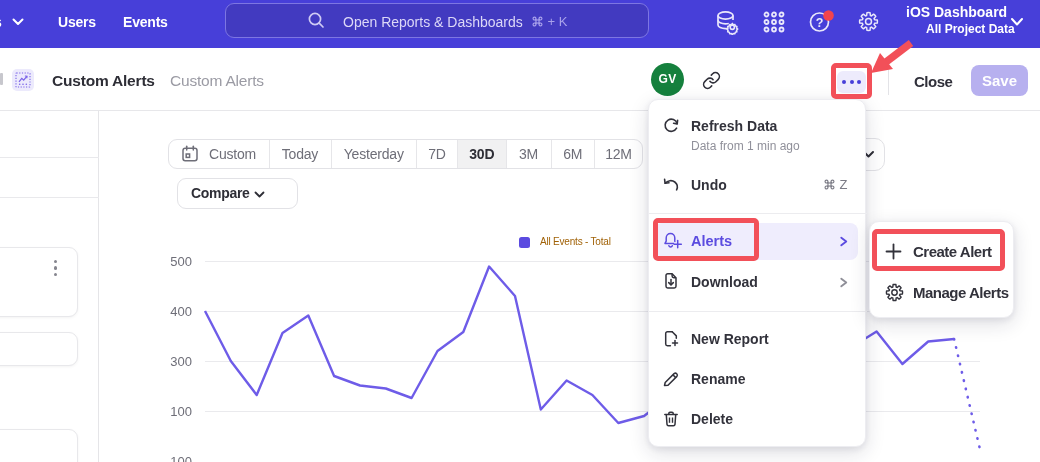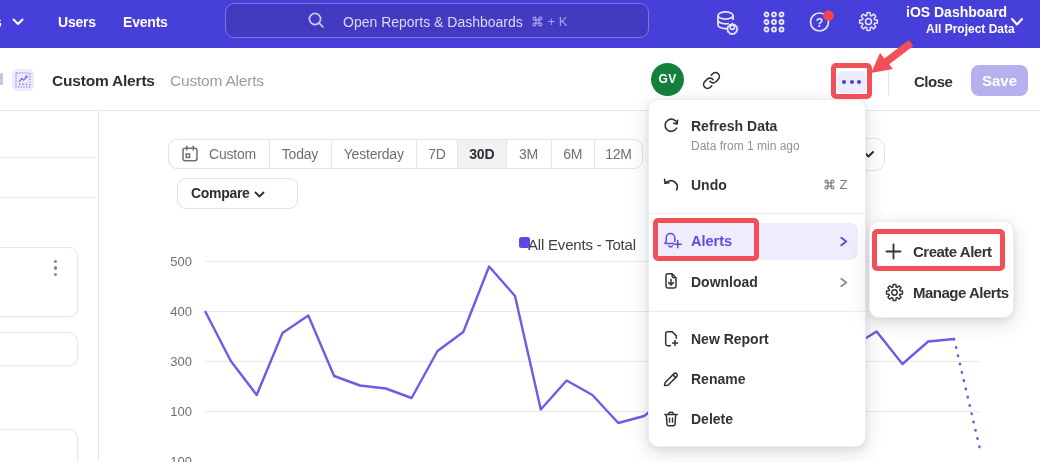--- a/index.html
+++ b/index.html
@@ -55,21 +55,21 @@
   #hidbtn { position:absolute; left:790px; top:138px; width:95px; height:33px; border:1px solid #e2e2e6; border-radius:10px;}
   #linebtn { position:absolute; left:895px; top:138px; width:97px; height:33px; border:1px solid #e2e2e6;
      border-radius:10px; }
   #linebtn .t { position:absolute; left:43px; top:7px; font-size:15px; font-weight:600; color:#2e2e36;}
 
   
   .ylab { position:absolute; font-size:13px; color:#6e6e78; width:30px; text-align:right; }
   .grid { position:absolute; left:205px; width:775px; height:1px; background:#eaeaed; }
   #legend { position:absolute; left:519px; top:236px; }
   #legend .sq { position:absolute; left:0; top:1px; width:11px; height:11px; background:#5b4be0; border-radius:2.5px;}
-  #legend .t { position:absolute; left:9px; top:0; font-size:15px; color:#404040; white-space:nowrap; letter-spacing:-0.2px;}
+  #legend .t { position:absolute; left:21px; top:0; font-size:10px; color:#a16207; white-space:nowrap; letter-spacing:-0.2px;}
 
   
   #menu { position:absolute; left:648px; top:99px; width:218px; height:348px; background:#fff;
      border-radius:10px; border:1px solid #ededf1;
      box-shadow:0 6px 20px rgba(30,30,60,0.14), 0 2px 6px rgba(30,30,60,0.08); }
   .mico  { position:absolute; left:13px; top:0; width:18px; height:18px; }
   .mtxt  { position:absolute; left:42px; font-size:14px; font-weight:600; color:#32323b; white-space:nowrap;}
   .msub  { position:absolute; left:42px; font-size:12px; font-weight:400; color:#90909a; white-space:nowrap;}
   .msep  { position:absolute; left:0; width:218px; height:1px; background:#ececef; }
   .mchev { position:absolute; left:189px; width:11px; height:11px;}

